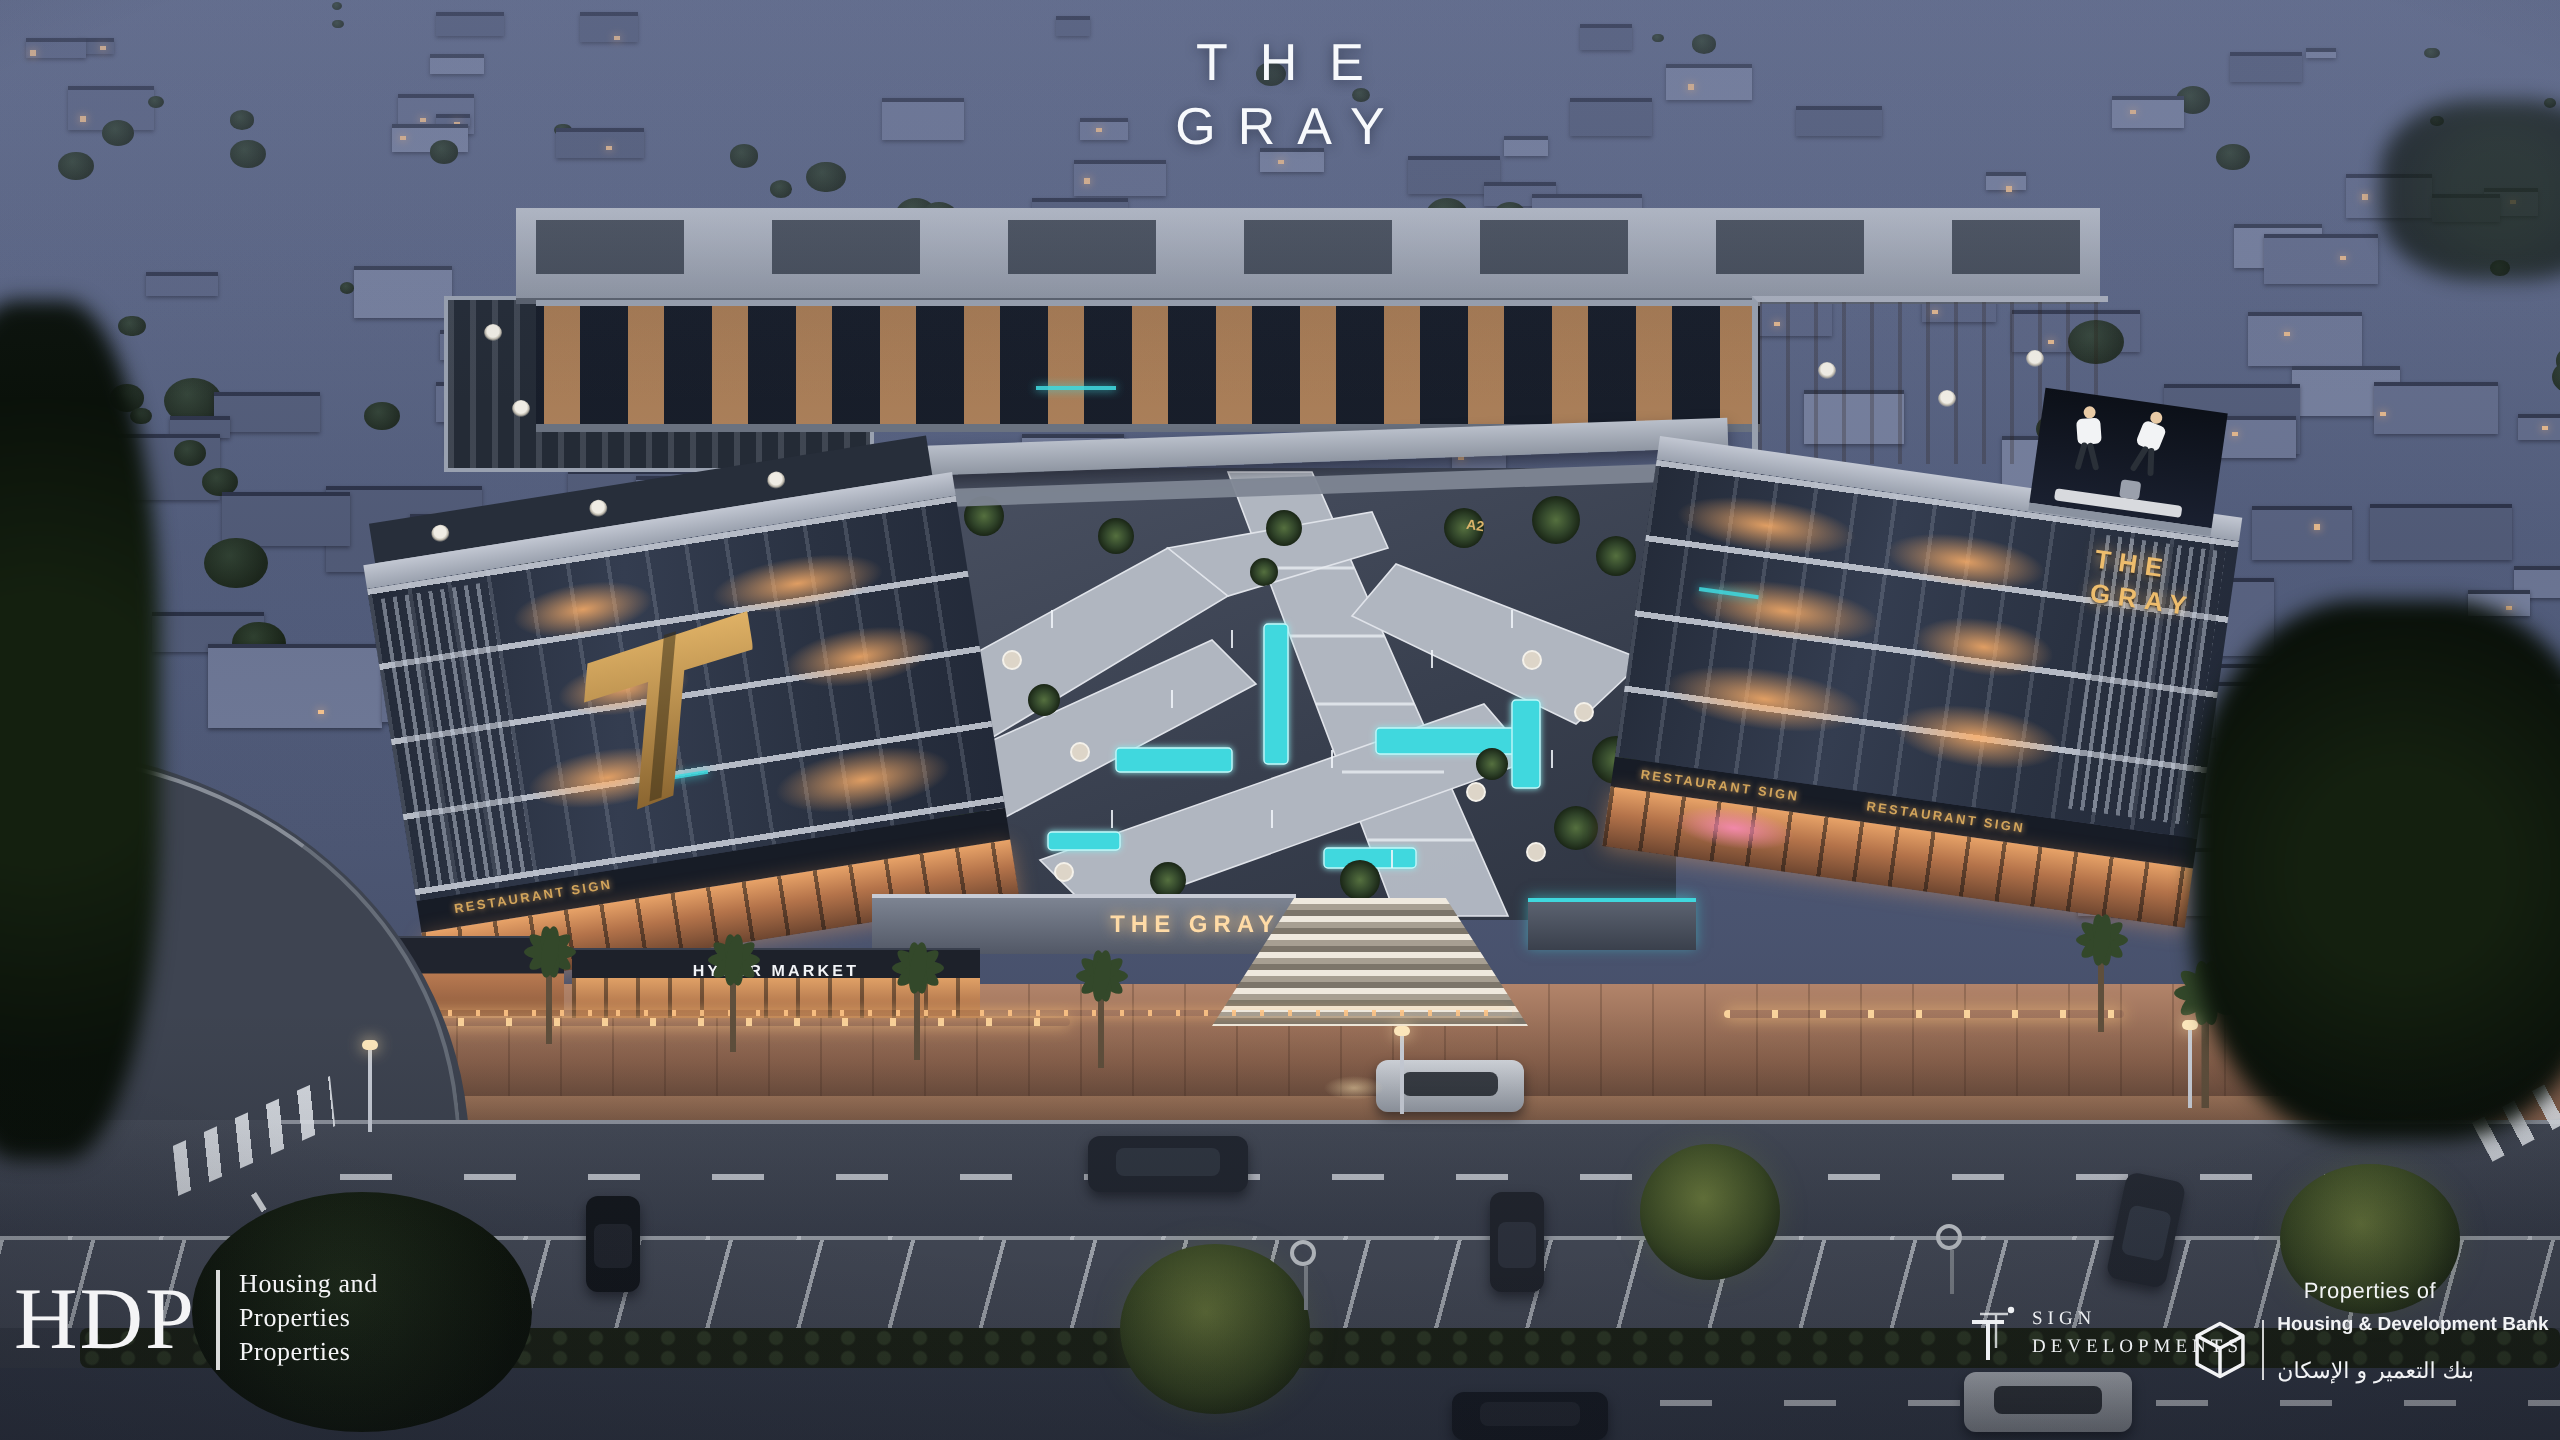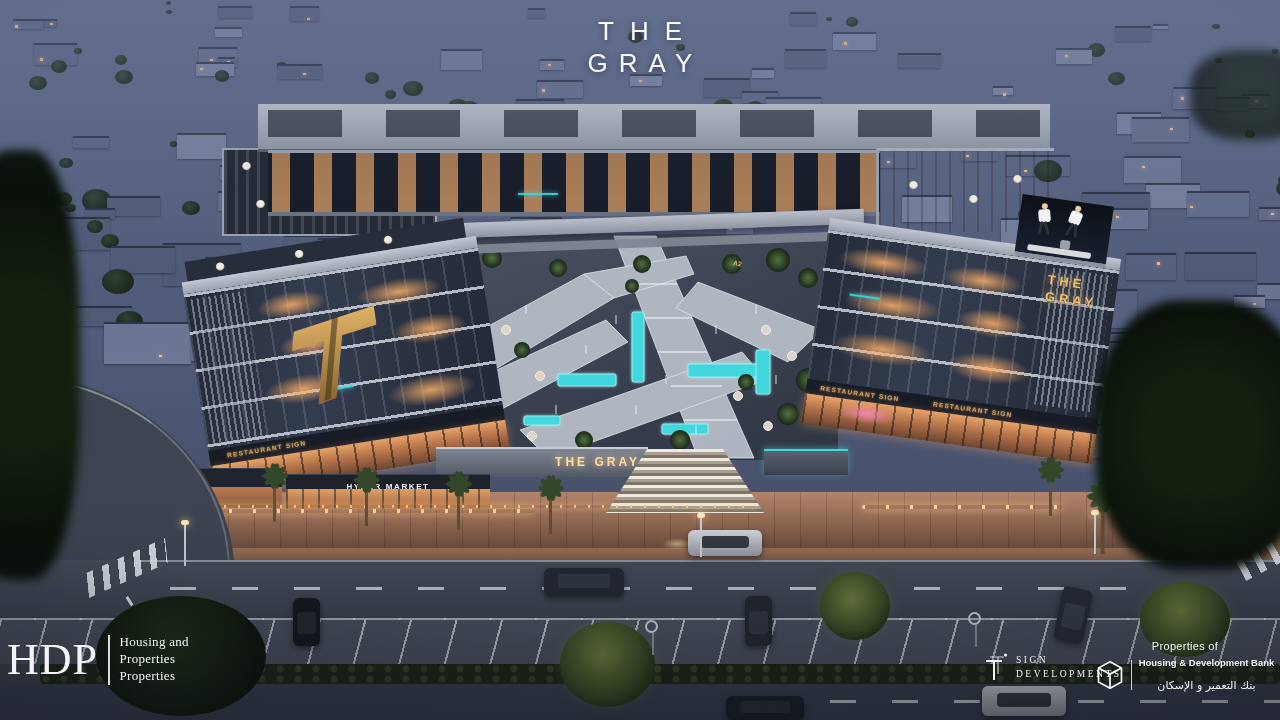--- a/index.html
+++ b/index.html
@@ -143,21 +143,21 @@
   .hdp-div{width:1.5px;height:50px;background:rgba(255,255,255,.85)}
   .hdp-lines{font:400 13px "Liberation Serif",serif;line-height:1.3;letter-spacing:.3px}
   .tulua{position:absolute;left:984px;top:652px;display:flex;align-items:center;gap:8px;color:#eef0f3}
   .tulua-text{font:400 9.5px "Liberation Serif",serif;letter-spacing:2.5px;line-height:1.5}
   .hdb{position:absolute;left:1092px;top:640px;width:186px;color:#f2f3f5;text-align:center}
   .hdb-sub{font:400 11px "Liberation Sans",sans-serif;letter-spacing:.3px}
   .hdb-row{display:flex;align-items:center;justify-content:center;gap:7px;margin-top:5px}
   .hdb-div{width:1px;height:30px;background:rgba(255,255,255,.8)}
   .hdb-text{text-align:left}
   .hdb-en{font:700 9.5px "Liberation Sans",sans-serif;white-space:nowrap}
-  .hdb-ar{font:400 11px "DejaVu Sans",sans-serif;margin-top:11px;direction:rtl;text-align:center}
+  .hdb-ar{font:400 11px "DejaVu Sans",sans-serif;margin-top:11px;direction:rtl;text-align:left}
 </style>
 </head>
 <body>
 
 <div id="scene">
 
   <div id="city">
       <div class="villa" style="left: 902.305px; top: 195.073px; width: 49.7391px; height: 26.9231px; background: rgb(123, 133, 162); z-index: 195;"></div>
       <div class="villa" style="left: 278.736px; top: 174.574px; width: 29.7889px; height: 10.4497px; background: rgb(112, 122, 152); z-index: 174;"></div>
       <div class="villa" style="left: 318.355px; top: 237.985px; width: 63.5472px; height: 26.6654px; background: rgb(100, 110, 140); z-index: 237;"></div>

